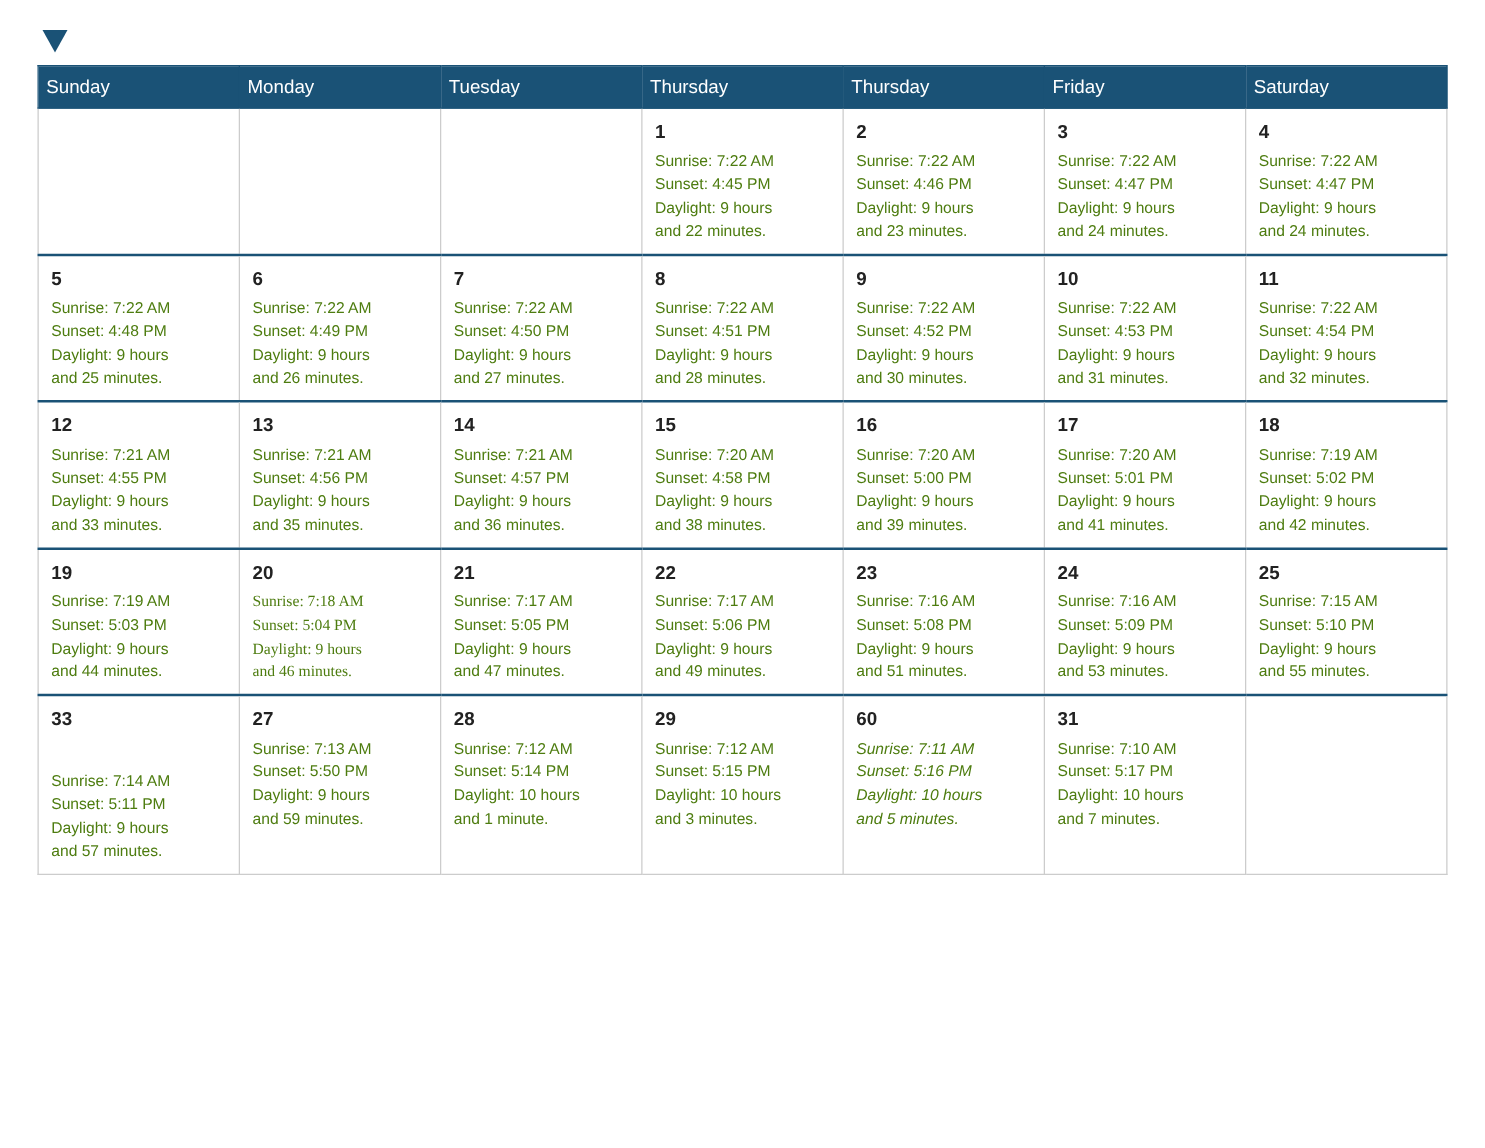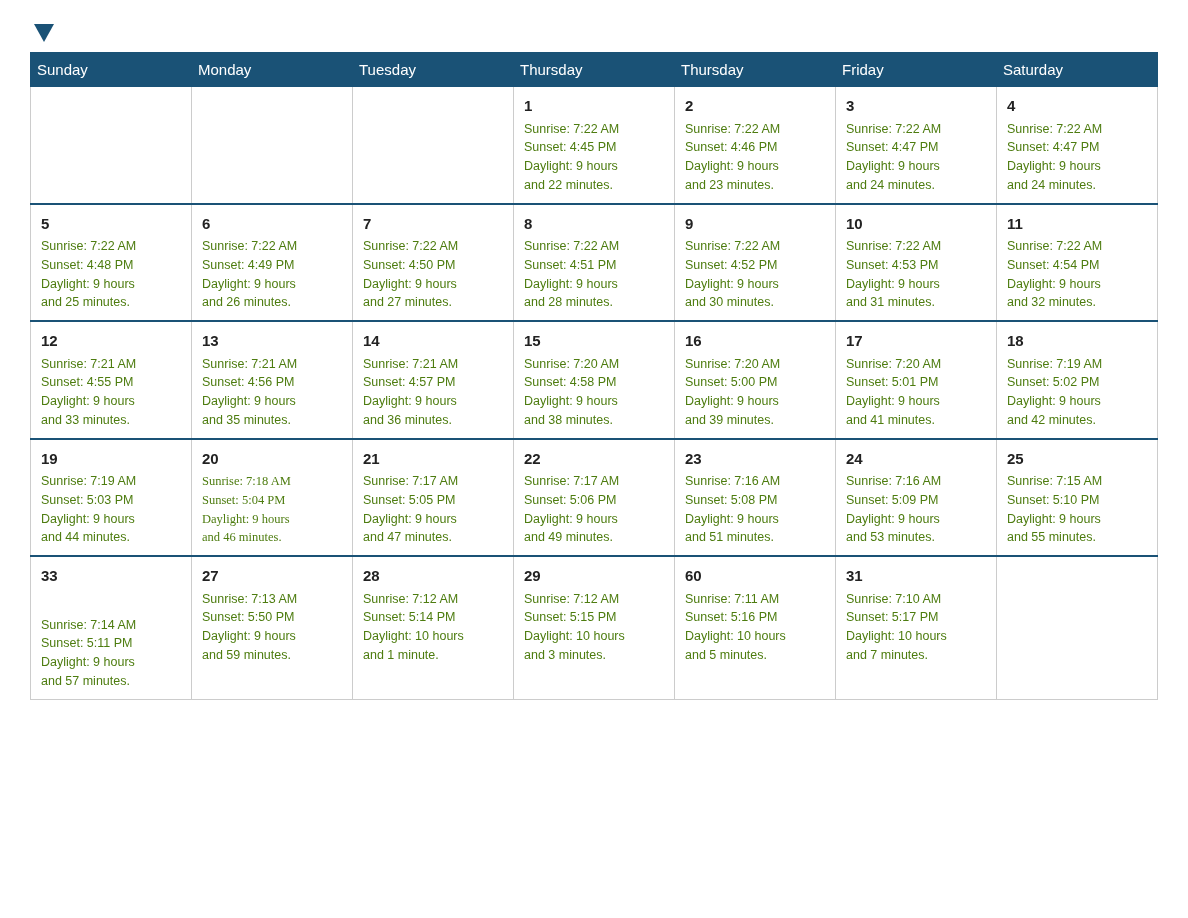--- a/index.html
+++ b/index.html
@@ -344,21 +344,21 @@
         </td>
         <td>
           <span class="day-num">29</span>
           <div class="day-info" style="white-space: pre-line;">Sunrise: 7:12 AM
 Sunset: 5:15 PM
 Daylight: 10 hours
 and 3 minutes.</div>
         </td>
         <td>
           <span class="day-num">60</span>
-          <div class="day-info" style="white-space: pre-line;">Sunrise: 7:11 AM
+          <div class="day-info" style="white-space: pre-line; font-style: italic;">Sunrise: 7:11 AM
 Sunset: 5:16 PM
 Daylight: 10 hours
 and 5 minutes.</div>
         </td>
         <td>
           <span class="day-num">31</span>
           <div class="day-info" style="white-space: pre-line;">Sunrise: 7:10 AM
 Sunset: 5:17 PM
 Daylight: 10 hours
 and 7 minutes.</div>

